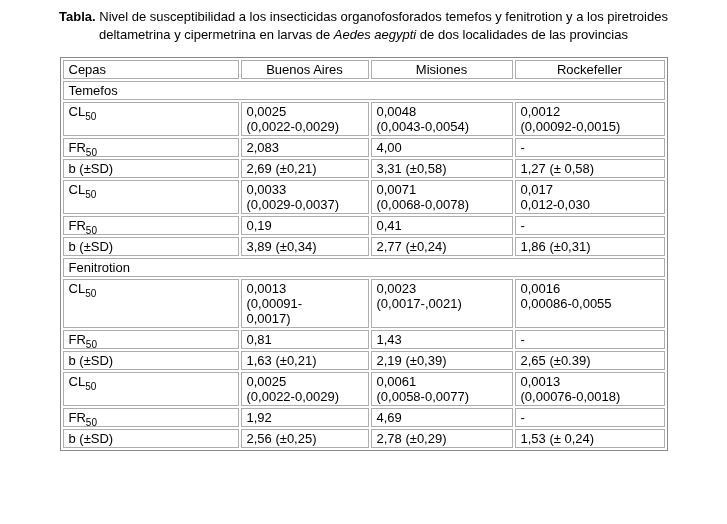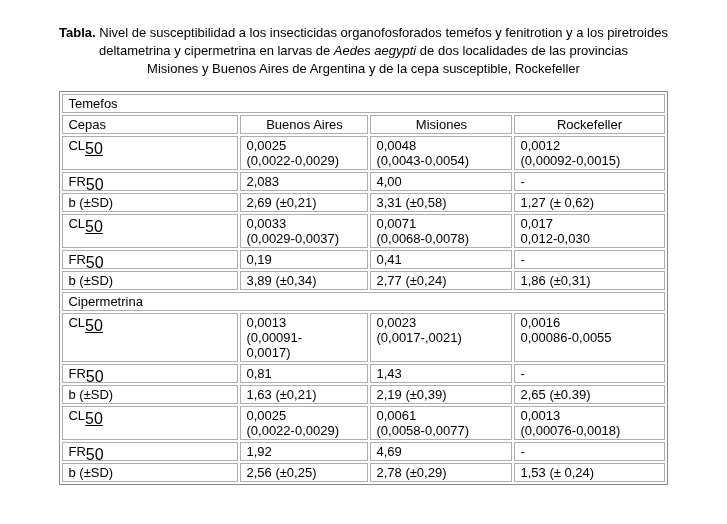--- a/index.html
+++ b/index.html
@@ -9,21 +9,21 @@
   }
   body {
     width: 727px;
     height: 524px;
     overflow: hidden;
     font-family: "Liberation Sans", "DejaVu Sans", sans-serif;
     font-size: 13px;
     color: #000000;
   }
   .caption {
-    padding-top: 24px;
+    padding-top: 8px;
     text-align: center;
     line-height: 18px;
   }
   .cap-line {
     white-space: nowrap;
   }
   .cap-bold { font-weight: bold; }
   .cap-italic { font-style: italic; }
 
   table.susc {
@@ -40,54 +40,52 @@
     line-height: 15px;
     vertical-align: top;
     overflow: hidden;
   }
   td.lbl   { text-align: left; }
   td.sect  { text-align: left; }
   td.val   { text-align: left; }
   td.hd    { text-align: center; }
   td.hd-first { text-align: left; }
   sub {
-    font-size: 16px;
+    font-size: 10px;
     line-height: 0;
-    text-decoration: underline;
   }
   .vline { display: block; }
 </style>
 </head>
 <body>
 
 <div class="caption">
   <div class="cap-line"><span class="cap-bold">Tabla.</span><span> Nivel de susceptibilidad a los insecticidas organofosforados temefos y fenitrotion y a los piretroides</span></div>
   <div class="cap-line"><span>deltametrina y cipermetrina en larvas de </span><span class="cap-italic">Aedes aegypti</span><span> de dos localidades de las provincias</span></div>
-  <div class="cap-line">Misiones y Buenos Aires de Argentina y de la cepa susceptible, Rockefeller</div>
 </div>
 
 <table class="susc">
   <colgroup>
     <col style="width:176px">
       <col style="width:128px">
       <col style="width:142px">
       <col style="width:150px">
   </colgroup>
   <tbody>
 
     <tr>
-      <td class="sect" colspan="4">Temefos</td>
-    </tr>
-
-    <tr>
       <td class="hd-first">Cepas</td>
       <td class="hd">Buenos Aires</td>
       <td class="hd">Misiones</td>
       <td class="hd">Rockefeller</td>
     </tr>
+
+    <tr>
+      <td class="sect" colspan="4">Temefos</td>
+    </tr>
     <tr>
       <td class="lbl"><span>CL</span><sub>50</sub></td>
       <td class="val">
           <span class="vline">0,0025</span>
           <span class="vline">(0,0022-0,0029)</span>
         </td>
       <td class="val">
           <span class="vline">0,0048</span>
           <span class="vline">(0,0043-0,0054)</span>
         </td>
@@ -99,21 +97,21 @@
     <tr>
       <td class="lbl"><span>FR</span><sub>50</sub></td>
       <td class="val">2,083</td>
       <td class="val">4,00</td>
       <td class="val">-</td>
     </tr>
     <tr>
       <td class="lbl">b (±SD)</td>
       <td class="val">2,69 (±0,21)</td>
       <td class="val">3,31 (±0,58)</td>
-      <td class="val">1,27 (± 0,62)</td>
+      <td class="val">1,27 (± 0,58)</td>
     </tr>
 
     <tr>
       <td class="lbl"><span>CL</span><sub>50</sub></td>
       <td class="val">
           <span class="vline">0,0033</span>
           <span class="vline">(0,0029-0,0037)</span>
         </td>
       <td class="val">
           <span class="vline">0,0071</span>
@@ -131,21 +129,21 @@
       <td class="val">-</td>
     </tr>
     <tr>
       <td class="lbl">b (±SD)</td>
       <td class="val">3,89 (±0,34)</td>
       <td class="val">2,77 (±0,24)</td>
       <td class="val">1,86 (±0,31)</td>
     </tr>
 
     <tr>
-      <td class="sect" colspan="4">Cipermetrina</td>
+      <td class="sect" colspan="4">Fenitrotion</td>
     </tr>
     <tr>
       <td class="lbl"><span>CL</span><sub>50</sub></td>
       <td class="val">
           <span class="vline">0,0013</span>
           <span class="vline">(0,00091-</span>
           <span class="vline">0,0017)</span>
         </td>
       <td class="val">
           <span class="vline">0,0023</span>

